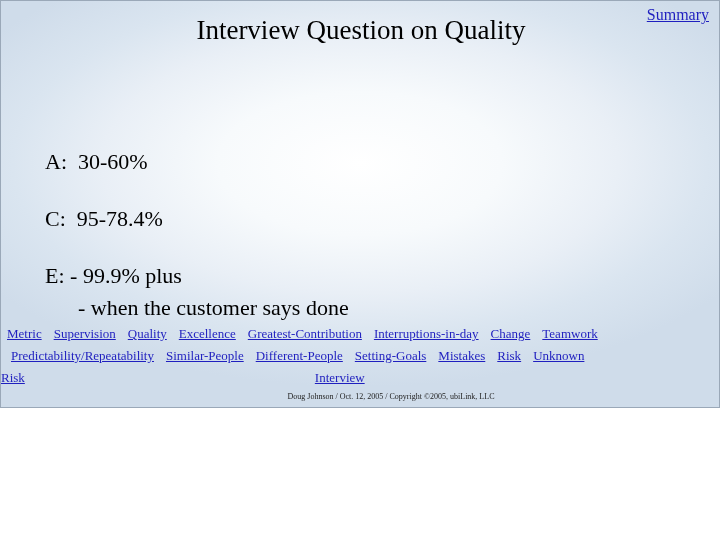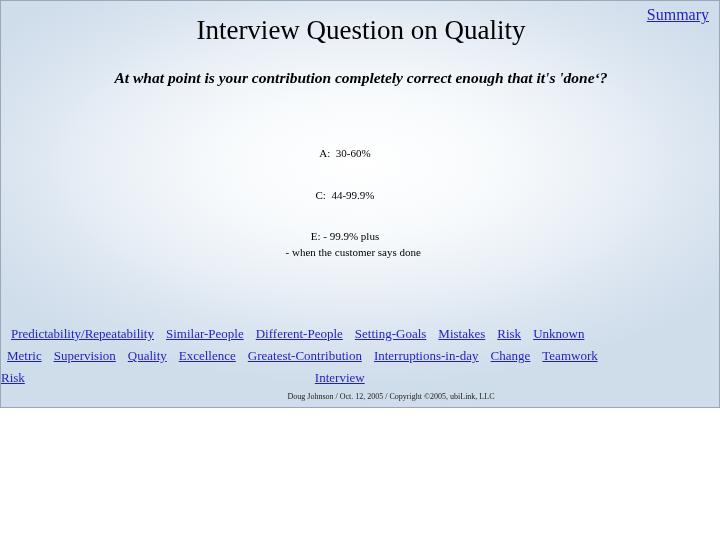--- a/index.html
+++ b/index.html
@@ -55,27 +55,26 @@
     font-family: "Liberation Serif", serif;
     color: #000000;
   }
   .answers {
     position: absolute;
     left: 44px;
     top: 145px;
     width: 600px;
   }
   .answer {
-    font-size: 11px;
+    font-size: 22px;
     font-family: "Liberation Serif", serif;
     color: #000000;
     margin-bottom: 26px;
     white-space: pre;
     line-height: 1.42;
-    text-align: center;
   }
   .answer:last-child {
     margin-bottom: 16px;
   }
   .navbar {
     position: absolute;
     left: 0;
     bottom: 16px;
     width: 720px;
   }
@@ -115,48 +114,47 @@
 </style>
 </head>
 <body>
 
 <div class="slide">
 
   <div class="summary-link">Summary</div>
 
   <div class="title">Interview Question on Quality</div>
 
-  <div class="subtitle">At what point is your contribution completely correct enough that it's 'done‘?</div>
 
   <div class="answers">
     <div class="answer">A:  30-60%</div>
-    <div class="answer">C:  44-99.9%</div>
+    <div class="answer">C:  95-78.4%</div>
     <div class="answer">E: - 99.9% plus
       - when the customer says done</div>
   </div>
 
   <div class="navbar">
-    <div class="nav-row row2">
-      <span class="nav-link">Predictability/Repeatability</span>
-      <span class="nav-link">Similar-People</span>
-      <span class="nav-link">Different-People</span>
-      <span class="nav-link">Setting-Goals</span>
-      <span class="nav-link">Mistakes</span>
-      <span class="nav-link">Risk</span>
-      <span class="nav-link">Unknown</span>
-    </div>
     <div class="nav-row row1">
       <span class="nav-link">Metric</span>
       <span class="nav-link">Supervision</span>
       <span class="nav-link">Quality</span>
       <span class="nav-link">Excellence</span>
       <span class="nav-link">Greatest-Contribution</span>
       <span class="nav-link">Interruptions-in-day</span>
       <span class="nav-link">Change</span>
       <span class="nav-link">Teamwork</span>
+    </div>
+    <div class="nav-row row2">
+      <span class="nav-link">Predictability/Repeatability</span>
+      <span class="nav-link">Similar-People</span>
+      <span class="nav-link">Different-People</span>
+      <span class="nav-link">Setting-Goals</span>
+      <span class="nav-link">Mistakes</span>
+      <span class="nav-link">Risk</span>
+      <span class="nav-link">Unknown</span>
     </div>
     <div class="nav-row row3">
       <span class="nav-link">Risk</span>
       <span class="nav-link" style="margin-left:290px;">Interview</span>
     </div>
   </div>
 
   <div class="footer">
     <span class="footer-inner">Doug Johnson / Oct. 12, 2005  / Copyright ©2005, ubiLink, LLC</span>
   </div>

